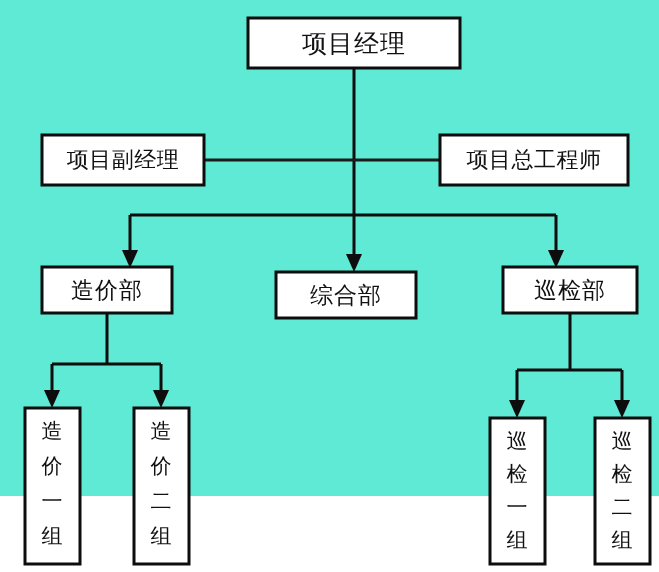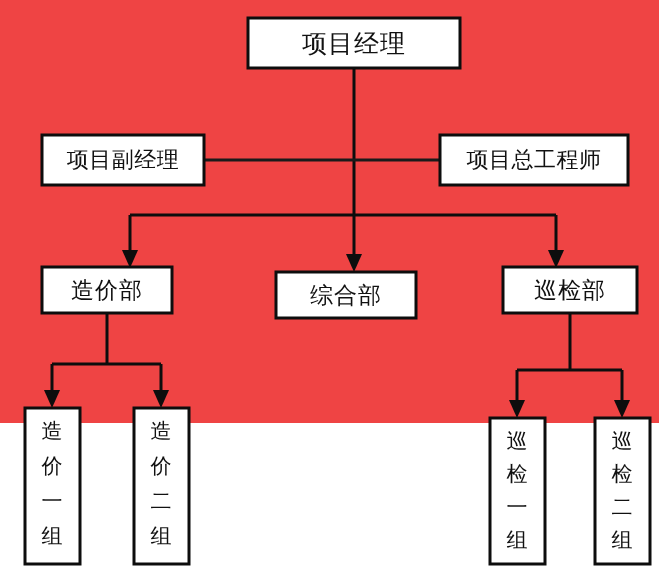--- a/index.html
+++ b/index.html
@@ -9,22 +9,22 @@
   }
   body {
     width: 659px;
     height: 572px;
     font-family: "DejaVu Sans", "Liberation Sans", sans-serif;
     overflow: hidden;
   }
   #org-chart-root {
     position: relative;
     width: 659px;
-    height: 423px;
-    background: #ef4444;
+    height: 496px;
+    background: #5eead4;
     text-decoration: underline;
   }
   svg#org-chart-svg {
     position: absolute;
     top: 0;
     left: 0;
     width: 659px;
     height: 572px;
     display: block;
   }

